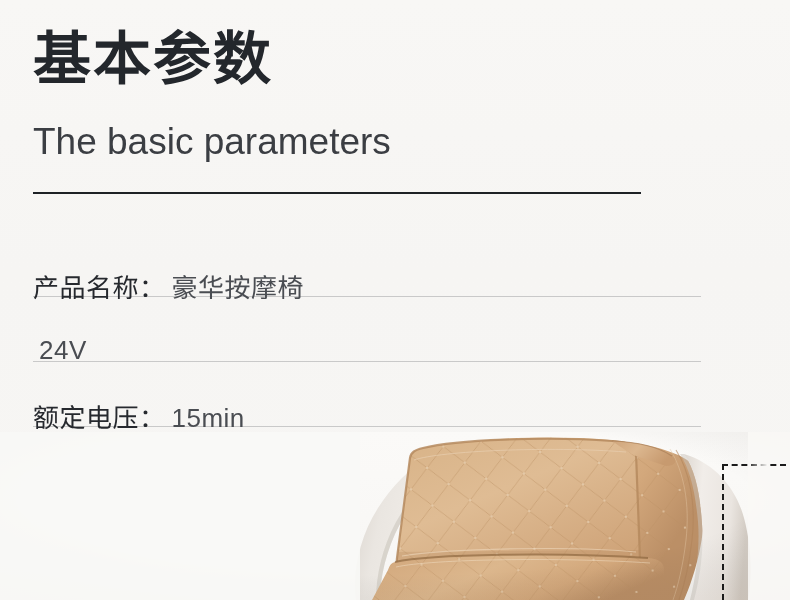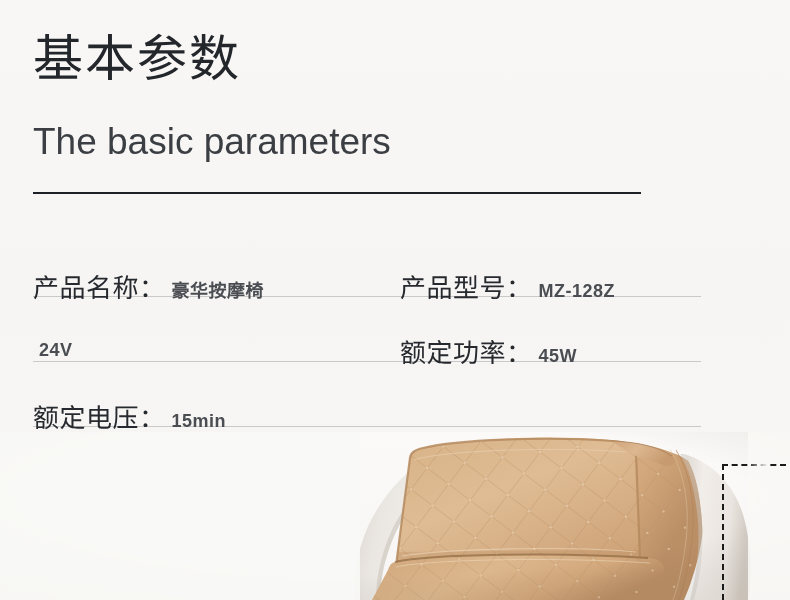--- a/index.html
+++ b/index.html
@@ -26,23 +26,23 @@
   }
 
   
   .header {
     position: absolute;
     left: 33px;
     top: 22px;
     width: 700px;
   }
   .title-cn {
-    font-size: 50px;
+    font-size: 58px;
     line-height: 74px;
-    font-weight: 400;
+    font-weight: 700;
     letter-spacing: 2px;
     color: #23272c;
     white-space: nowrap;
   }
   .title-en {
     margin-top: 24px;
     font-size: 37px;
     line-height: 44px;
     font-weight: 300;
     letter-spacing: 0px;
@@ -85,22 +85,22 @@
   .spec-cell.right {
     flex: 1 1 auto;
   }
   .spec-label {
     font-size: 26px;
     font-weight: 500;
     color: #26292e;
     letter-spacing: 0.5px;
   }
   .spec-value {
-    font-size: 18px;
-    font-weight: 700;
+    font-size: 26px;
+    font-weight: 400;
     color: #4a4d52;
     letter-spacing: 0.5px;
     margin-left: 6px;
   }
 
   
   .photo {
     position: absolute;
     left: 0;
     top: 432px;
@@ -151,33 +151,25 @@
   </div>
   <div class="title-rule"></div>
 
   <div class="specs">
 
     <div class="spec-row">
       <div class="spec-cell left">
         <span class="spec-label">产品名称：</span>
         <span class="spec-value">豪华按摩椅</span>
       </div>
-      <div class="spec-cell right">
-        <span class="spec-label">产品型号：</span>
-        <span class="spec-value">MZ-128Z</span>
-      </div>
     </div>
 
     <div class="spec-row">
       <div class="spec-cell left">
         <span class="spec-value">24V</span>
-      </div>
-      <div class="spec-cell right">
-        <span class="spec-label">额定功率：</span>
-        <span class="spec-value">45W</span>
       </div>
     </div>
 
     <div class="spec-row">
       <div class="spec-cell left">
         <span class="spec-label">额定电压：</span>
         <span class="spec-value">15min</span>
       </div>
       <div class="spec-cell right">
         <span class="spec-label"></span>

